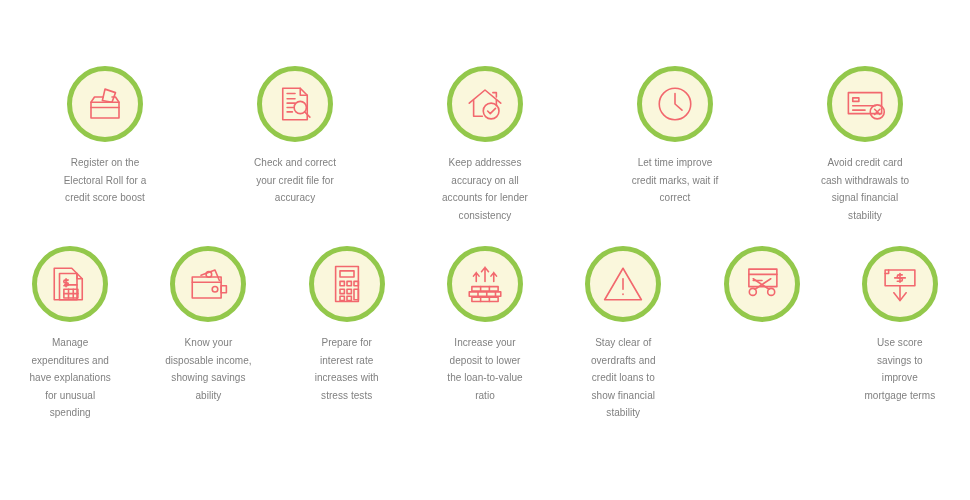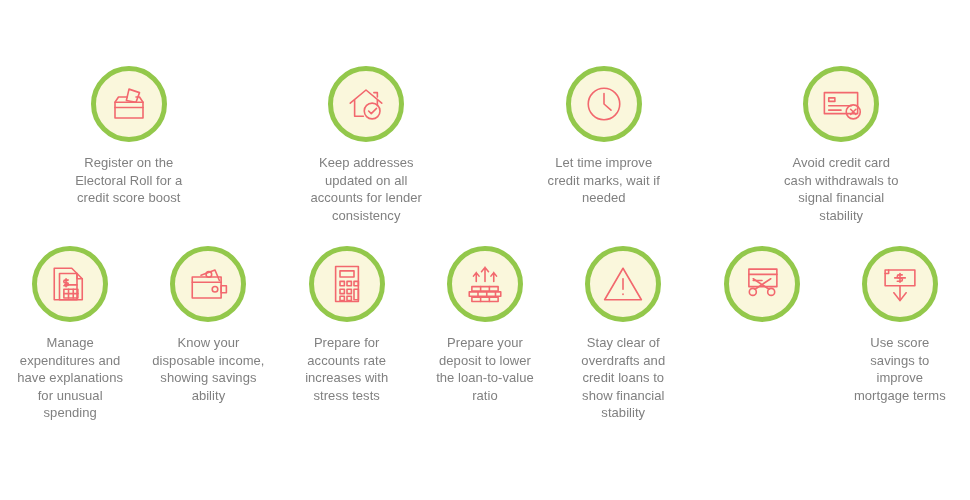--- a/index.html
+++ b/index.html
@@ -66,21 +66,21 @@
     stroke: #f2686e;
     fill: none;
     stroke-width: 1.6;
     stroke-linecap: round;
     stroke-linejoin: round;
     vector-effect: non-scaling-stroke;
   }
 
   .caption {
     margin-top: 12px;
-    font-size: 13px;
+    font-size: 10px;
     line-height: 17.5px;
     color: #808080;
     text-align: center;
     letter-spacing: 0.05px;
     max-width: 132px;
     white-space: pre-line;
   }
   .row-2 .caption {
     max-width: 124px;
   }
@@ -103,46 +103,66 @@
           </span>
         </div>
         <div class="caption">Register on the
 Electoral Roll for a
 credit score boost</div>
       </div>
       <div class="tip">
         <div class="badge">
           <span>
             <svg viewBox="0 0 48 48">
+              <path d="M10 6h20l8 8v28H10z"></path>
+              <path d="M30 6v8h8"></path>
+              <path d="M15 12h9"></path>
+              <path d="M15 18h9"></path>
+              <path d="M15 23h9"></path>
+              <path d="M15 28h7"></path>
+              <path d="M15 33h6"></path>
+              <circle cx="30" cy="28" r="7"></circle>
+              <path d="M35.2 33.2L41 39"></path>
+            </svg>
+          </span>
+        </div>
+        <div class="caption">Check and correct
+your credit file for
+accuracy</div>
+      </div>
+      <div class="tip">
+        <div class="badge">
+          <span>
+            <svg viewBox="0 0 48 48">
               <path d="M6 23L24 8l18 15"></path>
               <path d="M11 20v18h10"></path>
               <path d="M37 20v6"></path>
               <path d="M33 11h4v5"></path>
               <circle cx="31" cy="32" r="9"></circle>
               <path d="M27 32l3 3 6-6"></path>
             </svg>
           </span>
         </div>
         <div class="caption">Keep addresses
-updated on all
+accuracy on all
 accounts for lender
 consistency</div>
       </div>
       <div class="tip">
         <div class="badge">
           <span>
             <svg viewBox="0 0 48 48">
               <circle cx="24" cy="24" r="18"></circle>
               <path d="M24 12v12l8 7"></path>
             </svg>
           </span>
         </div>
         <div class="caption">Let time improve
 credit marks, wait if
-needed</div>
+correct</div>
       </div>
       <div class="tip">
         <div class="badge">
           <span>
             <svg viewBox="0 0 48 48">
               <path d="M5 11h38v24H5z" rx="3"></path>
               <path d="M10 17h7v4h-7z"></path>
               <path d="M10 26h26"></path>
               <path d="M10 31h14"></path>
               <circle cx="38" cy="33" r="8"></circle>
@@ -203,37 +223,37 @@
               <path d="M11 4h26v40H11z"></path>
               <path d="M16 9h16v7H16z"></path>
               <path d="M16 21h5v5h-5zM24 21h5v5h-5zM32 21h5v5h-5z"></path>
               <path d="M16 30h5v5h-5zM24 30h5v5h-5z"></path>
               <path d="M32 30h5v12h-5z"></path>
               <path d="M16 38h5v5h-5zM24 38h5v5h-5z"></path>
             </svg>
           </span>
         </div>
         <div class="caption">Prepare for
-accounts rate
+interest rate
 increases with
 stress tests</div>
       </div>
       <div class="tip">
         <div class="badge">
           <span>
             <svg viewBox="0 0 48 48">
               <path d="M24 5v16M24 5l-4 5M24 5l4 5"></path>
               <path d="M14 11v10M14 11l-3.2 4M14 11l3.2 4"></path>
               <path d="M34 11v10M34 11l-3.2 4M34 11l3.2 4"></path>
               <path d="M9 27h30v5H9zM6 33h36v5H6zM9 39h30v5H9z"></path>
               <path d="M19 27v5M29 27v5M16 33v5M26 33v5M36 33v5M19 39v5M29 39v5"></path>
             </svg>
           </span>
         </div>
-        <div class="caption">Prepare your
+        <div class="caption">Increase your
 deposit to lower
 the loan-to-value
 ratio</div>
       </div>
       <div class="tip">
         <div class="badge">
           <span>
             <svg viewBox="0 0 48 48">
               <path d="M24 6L45 42H3z"></path>
               <path d="M24 18v12"></path>

